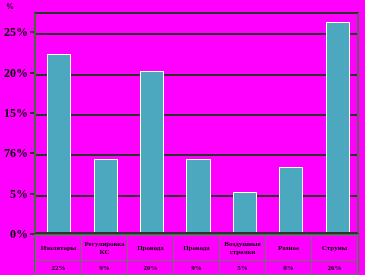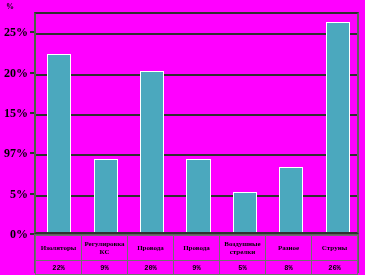--- a/index.html
+++ b/index.html
@@ -120,35 +120,35 @@
     vertical-align: middle;
     font-size: 7px;
     font-weight: bold;
     color: #000000;
     line-height: 8px;
     padding: 0 1px;
     overflow: hidden;
     background: #FF00FF;
   }
   #data-table tr.cat-row td { height: 24px; }
-  #data-table tr.val-row td { height: 13px; font-family: Liberation Mono, monospace; }
+  #data-table tr.val-row td { height: 13px; }
 </style>
 </head>
 <body>
 
 <div id="chart-root">
 
   <div class="y-axis-unit">%</div>
 
   <div id="y-axis">
       <div class="y-tick-label" style="top: 234px;">0%</div>
       <div class="y-tick-mark" style="top: 233px;"></div>
       <div class="y-tick-label" style="top: 193.636px;">5%</div>
       <div class="y-tick-mark" style="top: 192.636px;"></div>
-      <div class="y-tick-label" style="top: 153.273px;">97%</div>
+      <div class="y-tick-label" style="top: 153.273px;">76%</div>
       <div class="y-tick-mark" style="top: 152.273px;"></div>
       <div class="y-tick-label" style="top: 112.909px; text-align: right;">15%</div>
       <div class="y-tick-mark" style="top: 111.909px;"></div>
       <div class="y-tick-label" style="top: 72.5455px;">20%</div>
       <div class="y-tick-mark" style="top: 71.5455px;"></div>
       <div class="y-tick-label" style="top: 32.1818px;">25%</div>
       <div class="y-tick-mark" style="top: 31.1818px;"></div>
     </div>
 
   <div id="plot-area">

